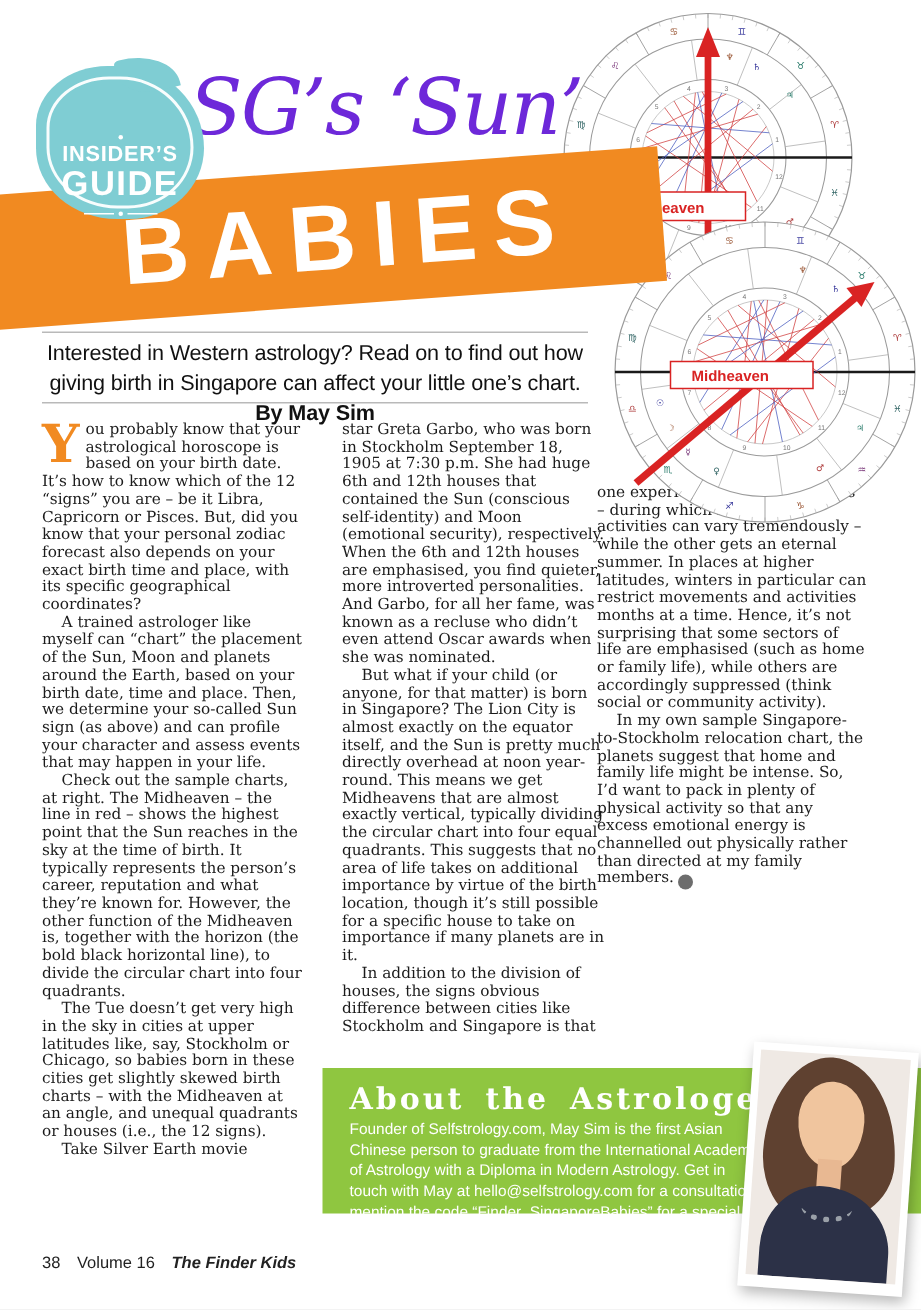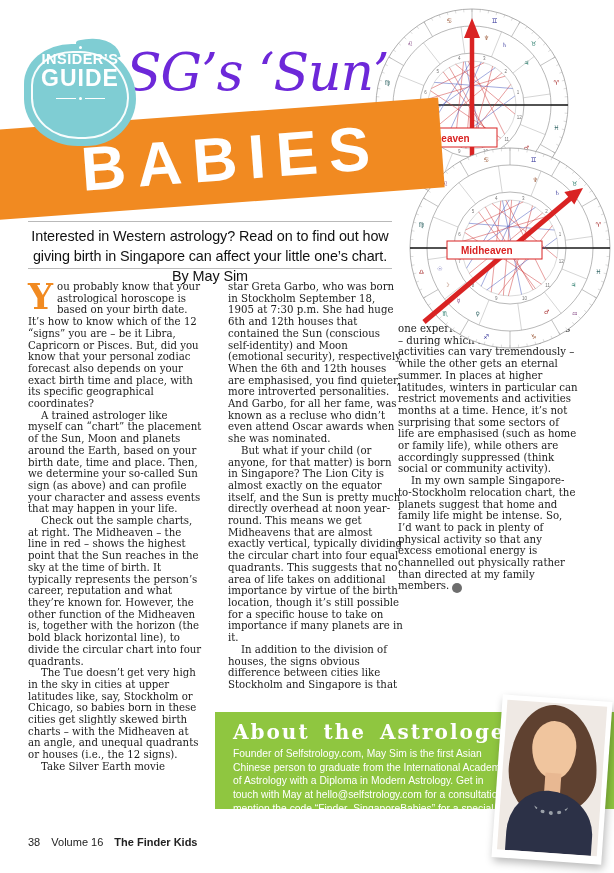--- a/index.html
+++ b/index.html
@@ -6,41 +6,41 @@
   .page{position:relative;width:614px;height:873px;background:#fff;overflow:hidden;
         font-family:"Liberation Sans",sans-serif;}
 
   
   .badge{position:absolute;left:24px;top:44px;width:112px;height:102px;
          background:#7fcdd3;border-radius:46% 54% 48% 52%/42% 58% 50% 50%;z-index:6;}
   .badge::before{content:"";position:absolute;top:-8px;left:54px;width:40px;height:26px;
          background:#7fcdd3;border-radius:10% 95% 0 70%/10% 95% 0 70%;transform:rotate(-14deg);}
   .badge-ring{position:absolute;inset:7px;border:2px solid rgba(255,255,255,.95);border-radius:inherit;}
   .badge-inner{position:absolute;inset:0;display:flex;flex-direction:column;align-items:center;
-         justify-content:flex-start;color:#fff;}
+         justify-content:flex-end;color:#fff;}
   .badge-dot{width:3px;height:3px;border-radius:50%;background:#fff;margin:2px 0;}
   .badge-l1{font-weight:700;font-size:14.5px;letter-spacing:.5px;}
   .badge-l2{font-weight:700;font-size:23px;letter-spacing:1px;margin-top:-2px;}
   .badge-rule{display:flex;align-items:center;gap:3px;margin-top:3px;}
   .badge-rule i{display:block;width:20px;height:1px;background:#fff;}
 
   
   .title{position:absolute;left:126px;top:42px;z-index:5;color:#6d28d9;
          font-family:"DejaVu Serif",serif;font-style:italic;font-size:52px;letter-spacing:-1px;white-space:nowrap;}
   .banner{position:absolute;left:-14px;top:114px;width:456px;height:90px;background:#f18a21;
           transform:rotate(-4.2deg);z-index:4;display:flex;align-items:center;justify-content:center;}
   .banner-text{font-weight:700;font-size:62px;color:#fff;letter-spacing:11px;padding-left:34px;
           font-family:"Liberation Sans",sans-serif;}
 
   
   .rule{position:absolute;left:28px;width:364px;height:1px;background:#b9b9b9;}
   .rule-top{top:221px;} .rule-bottom{top:268px;}
   .deck{position:absolute;left:28px;top:226px;width:364px;text-align:center;color:#111;
         font-size:14.4px;line-height:1.4;letter-spacing:-.1px;}
-  .deck b{font-weight:400;}
+  .deck b{font-weight:700;}
 
   
   .charts{position:absolute;left:352px;top:4px;width:262px;height:356px;z-index:3;}
   .mh-box{fill:#fff;stroke:#d92323;stroke-width:1;}
   .mh-text{fill:#d92323;font:700 10px "Liberation Sans",sans-serif;}
   .mh-line{stroke:#d92323;}
 
   
   .col{position:absolute;font-family:"DejaVu Serif",serif;font-size:10.2px;line-height:11.7px;
        color:#1b1b1b;}
@@ -71,21 +71,21 @@
   .neck{position:absolute;left:43px;top:70px;width:16px;height:22px;background:#e8b892;}
   .dress{position:absolute;left:8px;top:88px;width:86px;height:62px;background:#2c3147;
        border-radius:46% 54% 0 0/70% 70% 0 0;}
   .necklace{position:absolute;left:34px;top:92px;width:34px;height:16px;border-bottom:4px dotted #9aa0a8;
        border-radius:50%;}
 
   
   .footer{position:absolute;left:28px;top:836px;font-size:11px;color:#222;}
   .footer .pg{font-weight:400;margin-right:8px;}
   .footer .vol{margin-right:8px;margin-top:24px;}
-  .footer .mag{font-weight:700;}
+  .footer .mag{font-weight:700;font-style:italic;}
 </style>
 </head>
 <body>
 
 <div class="page">
 
   <div class="badge">
     <div class="badge-ring"></div>
     <div class="badge-inner">
       <span class="badge-dot"></span>

